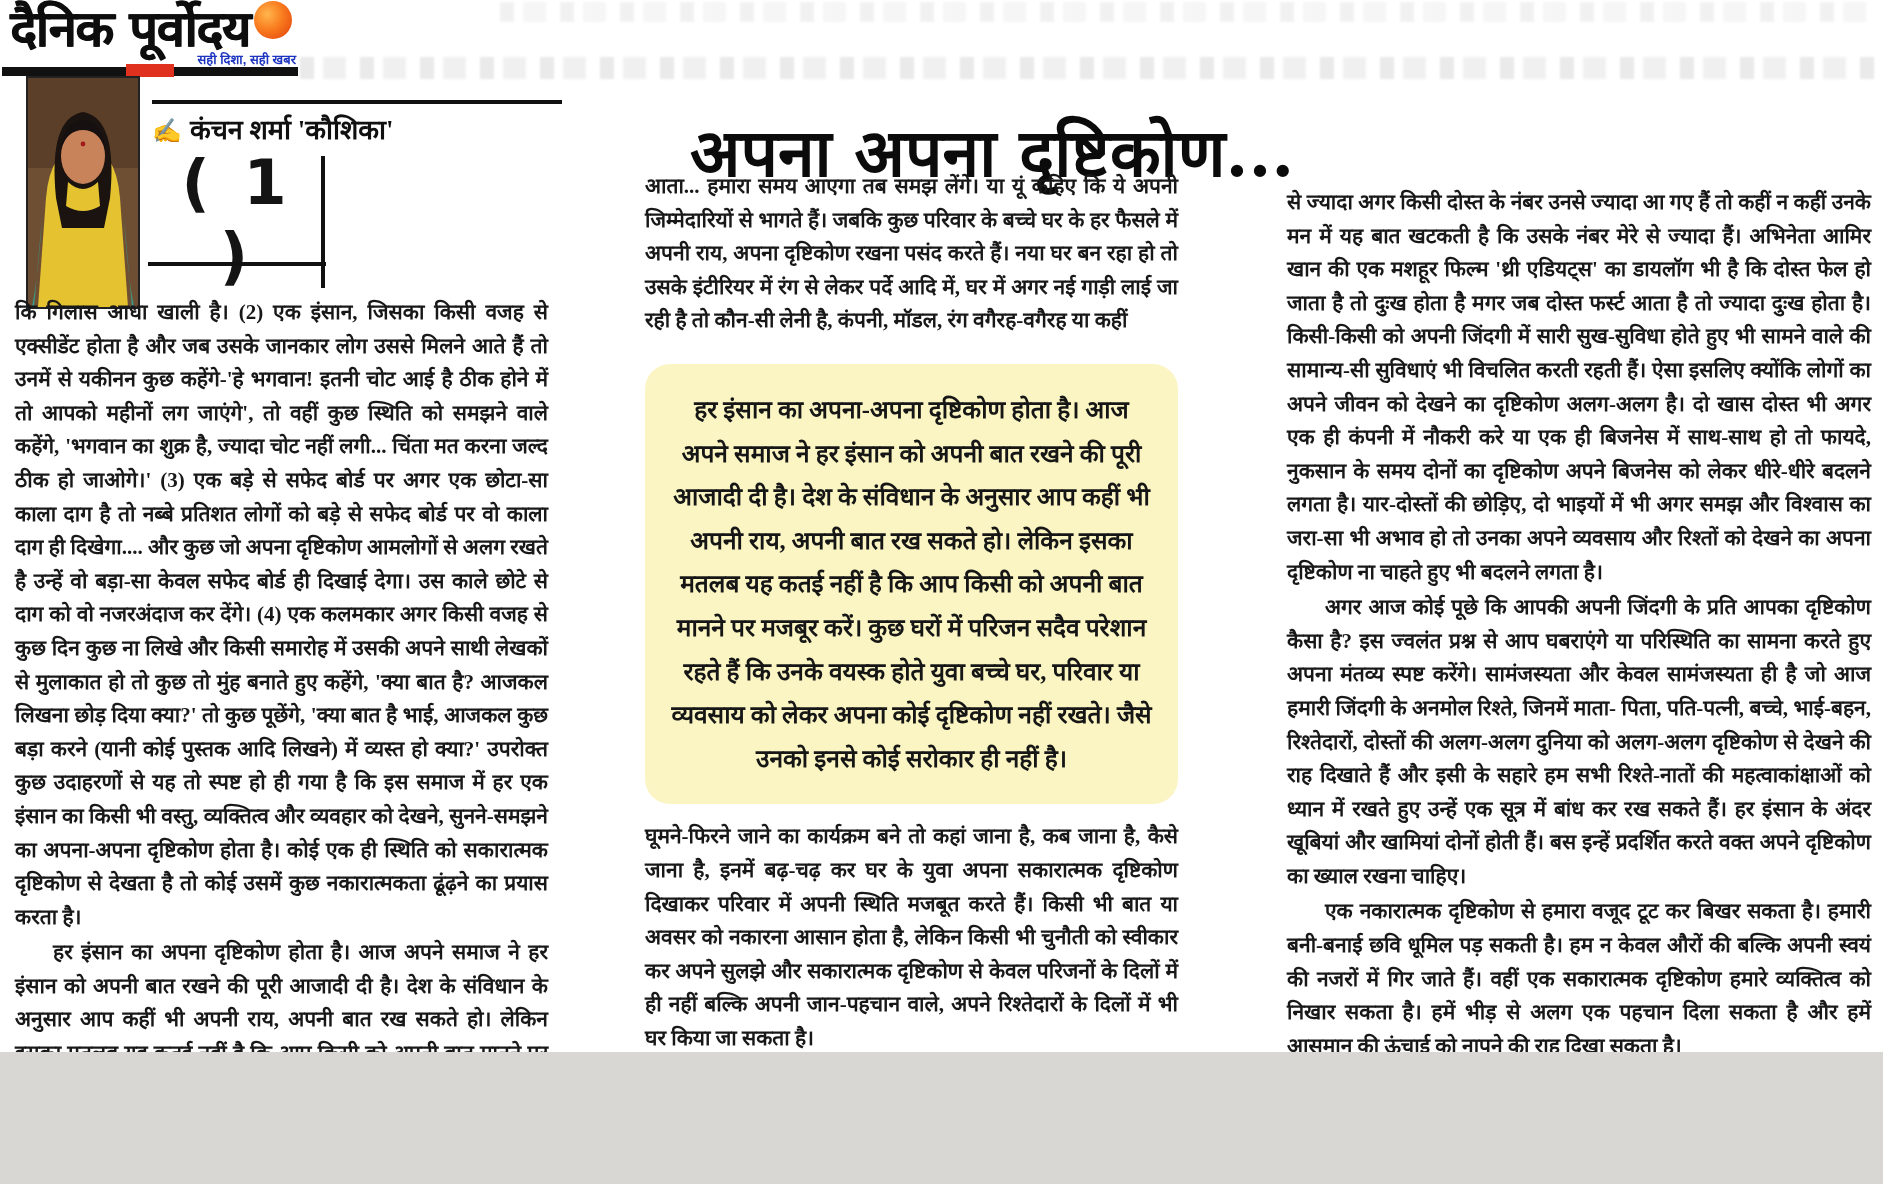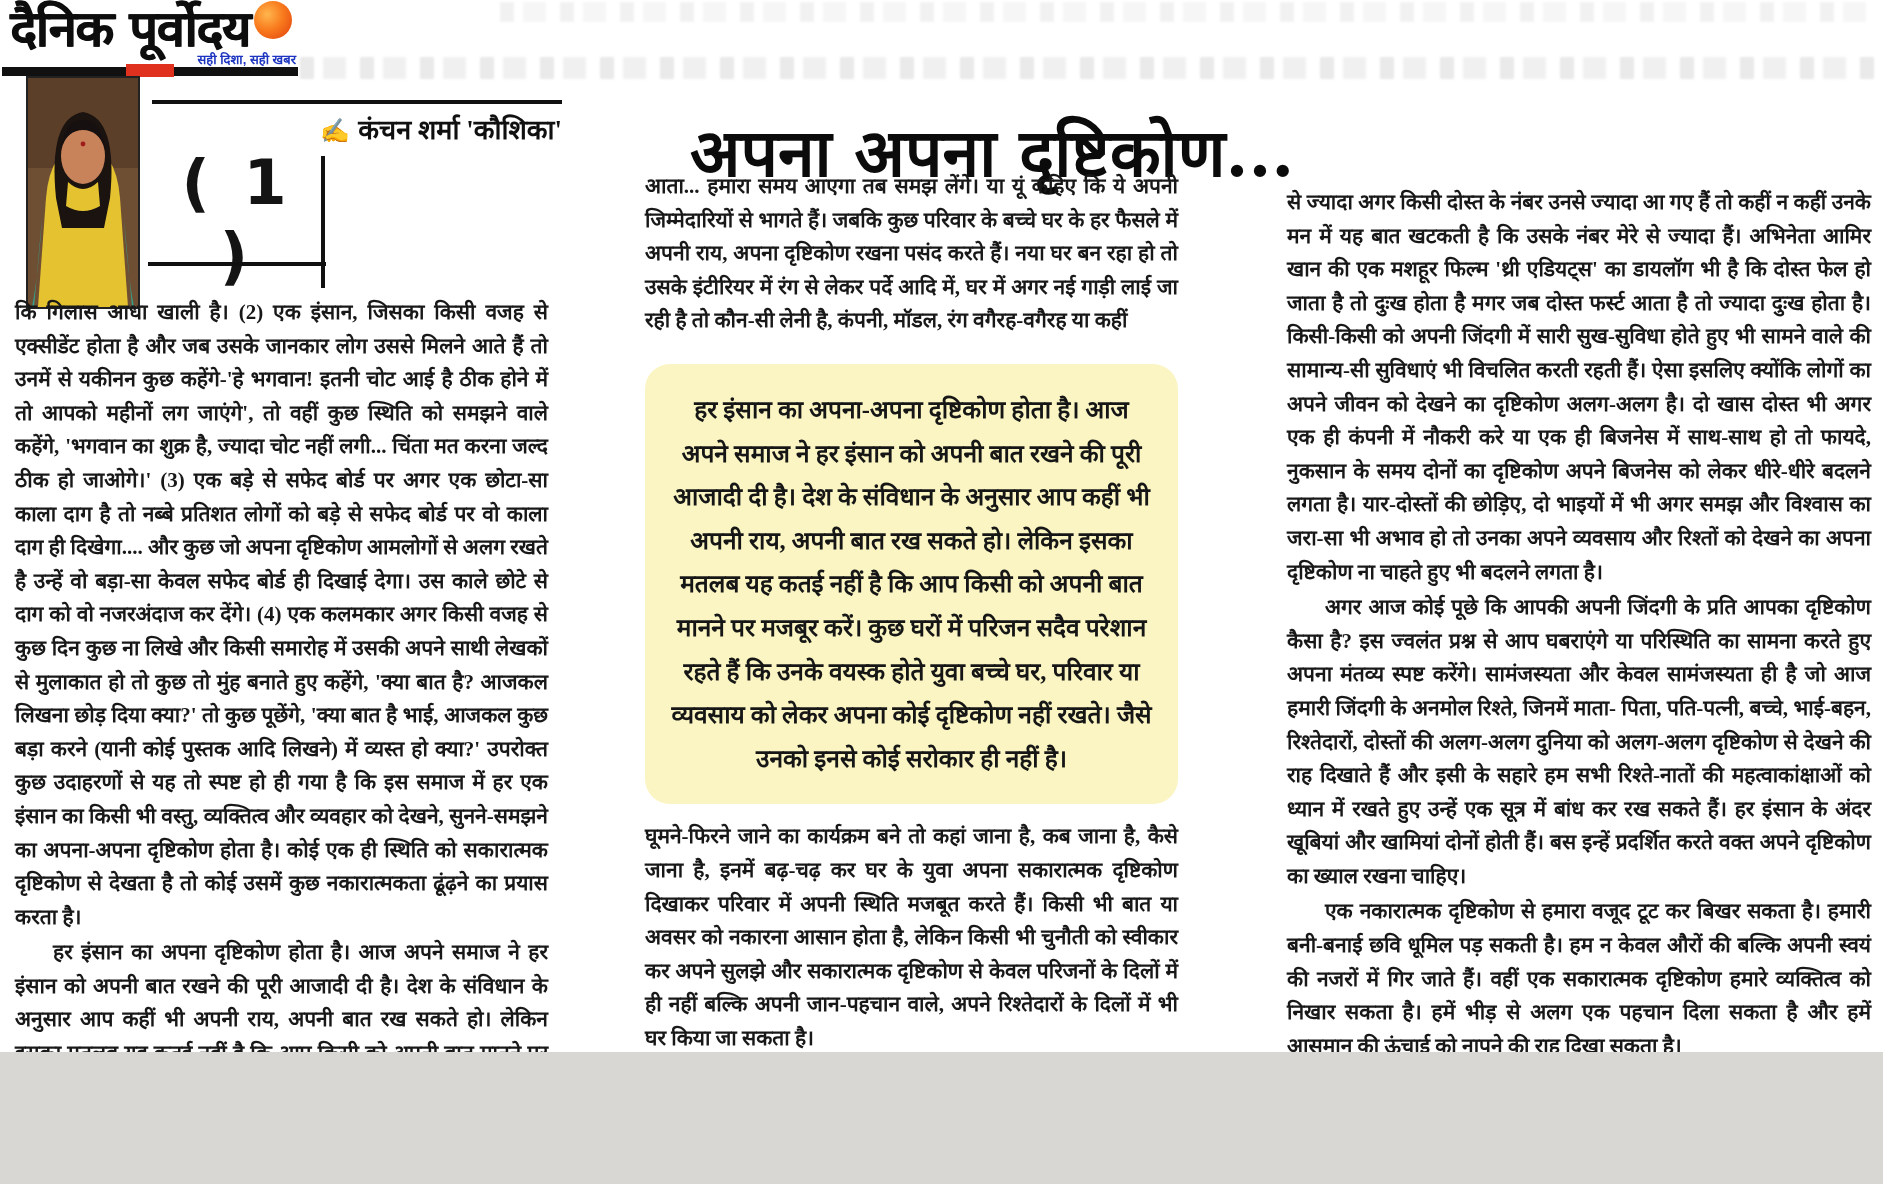--- a/index.html
+++ b/index.html
@@ -52,21 +52,21 @@
   }
   
   .photo{
     position:absolute;left:26px;top:76px;width:114px;height:233px;
     border:2px solid #222;background:#7b5a3c;box-sizing:border-box;
   }
   .photo svg{display:block;width:100%;height:100%;}
   .byline-rule{position:absolute;left:152px;top:100px;width:410px;height:4px;background:#111;}
   .byline{
     position:absolute;left:152px;top:110px;width:410px;
-    text-align:right;font-weight:bold;font-size:27px;color:#101010;
+    text-align:left;font-weight:bold;font-size:27px;color:#101010;
   }
   .byline .pen{font-size:24px;margin-right:8px;}
   .opening-number{
     position:absolute;left:162px;top:146px;width:150px;
     font-size:62px;font-weight:900;text-align:center;letter-spacing:6px;
     font-family:"DejaVu Sans","Liberation Sans",sans-serif;color:#141414;
   }
   .opening-vrule{position:absolute;left:321px;top:156px;width:4px;height:132px;background:#111;}
   .opening-hrule{position:absolute;left:148px;top:262px;width:178px;height:4px;background:#111;}
   .intro-text{

